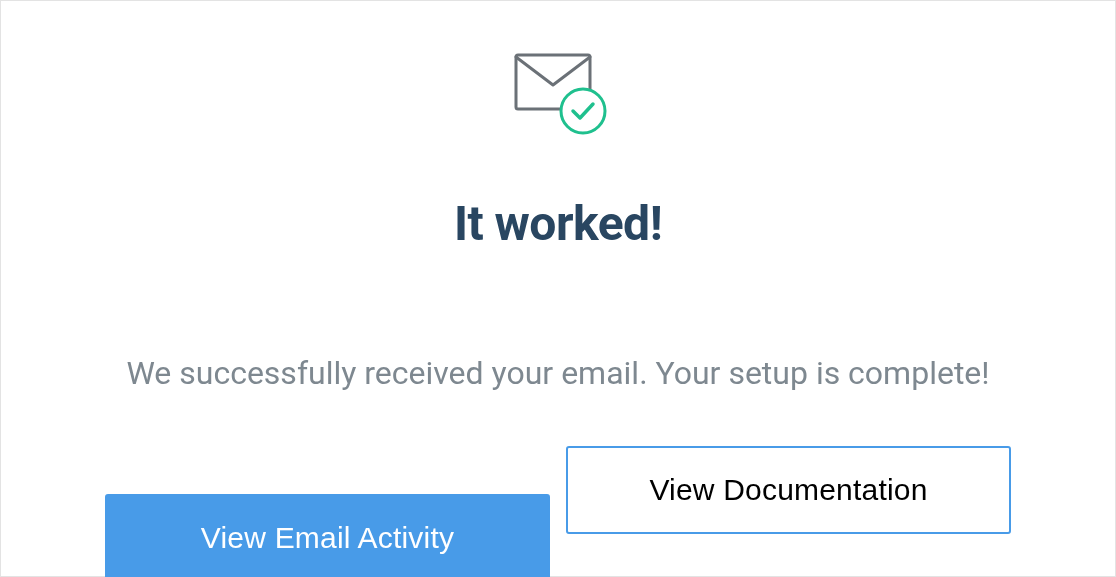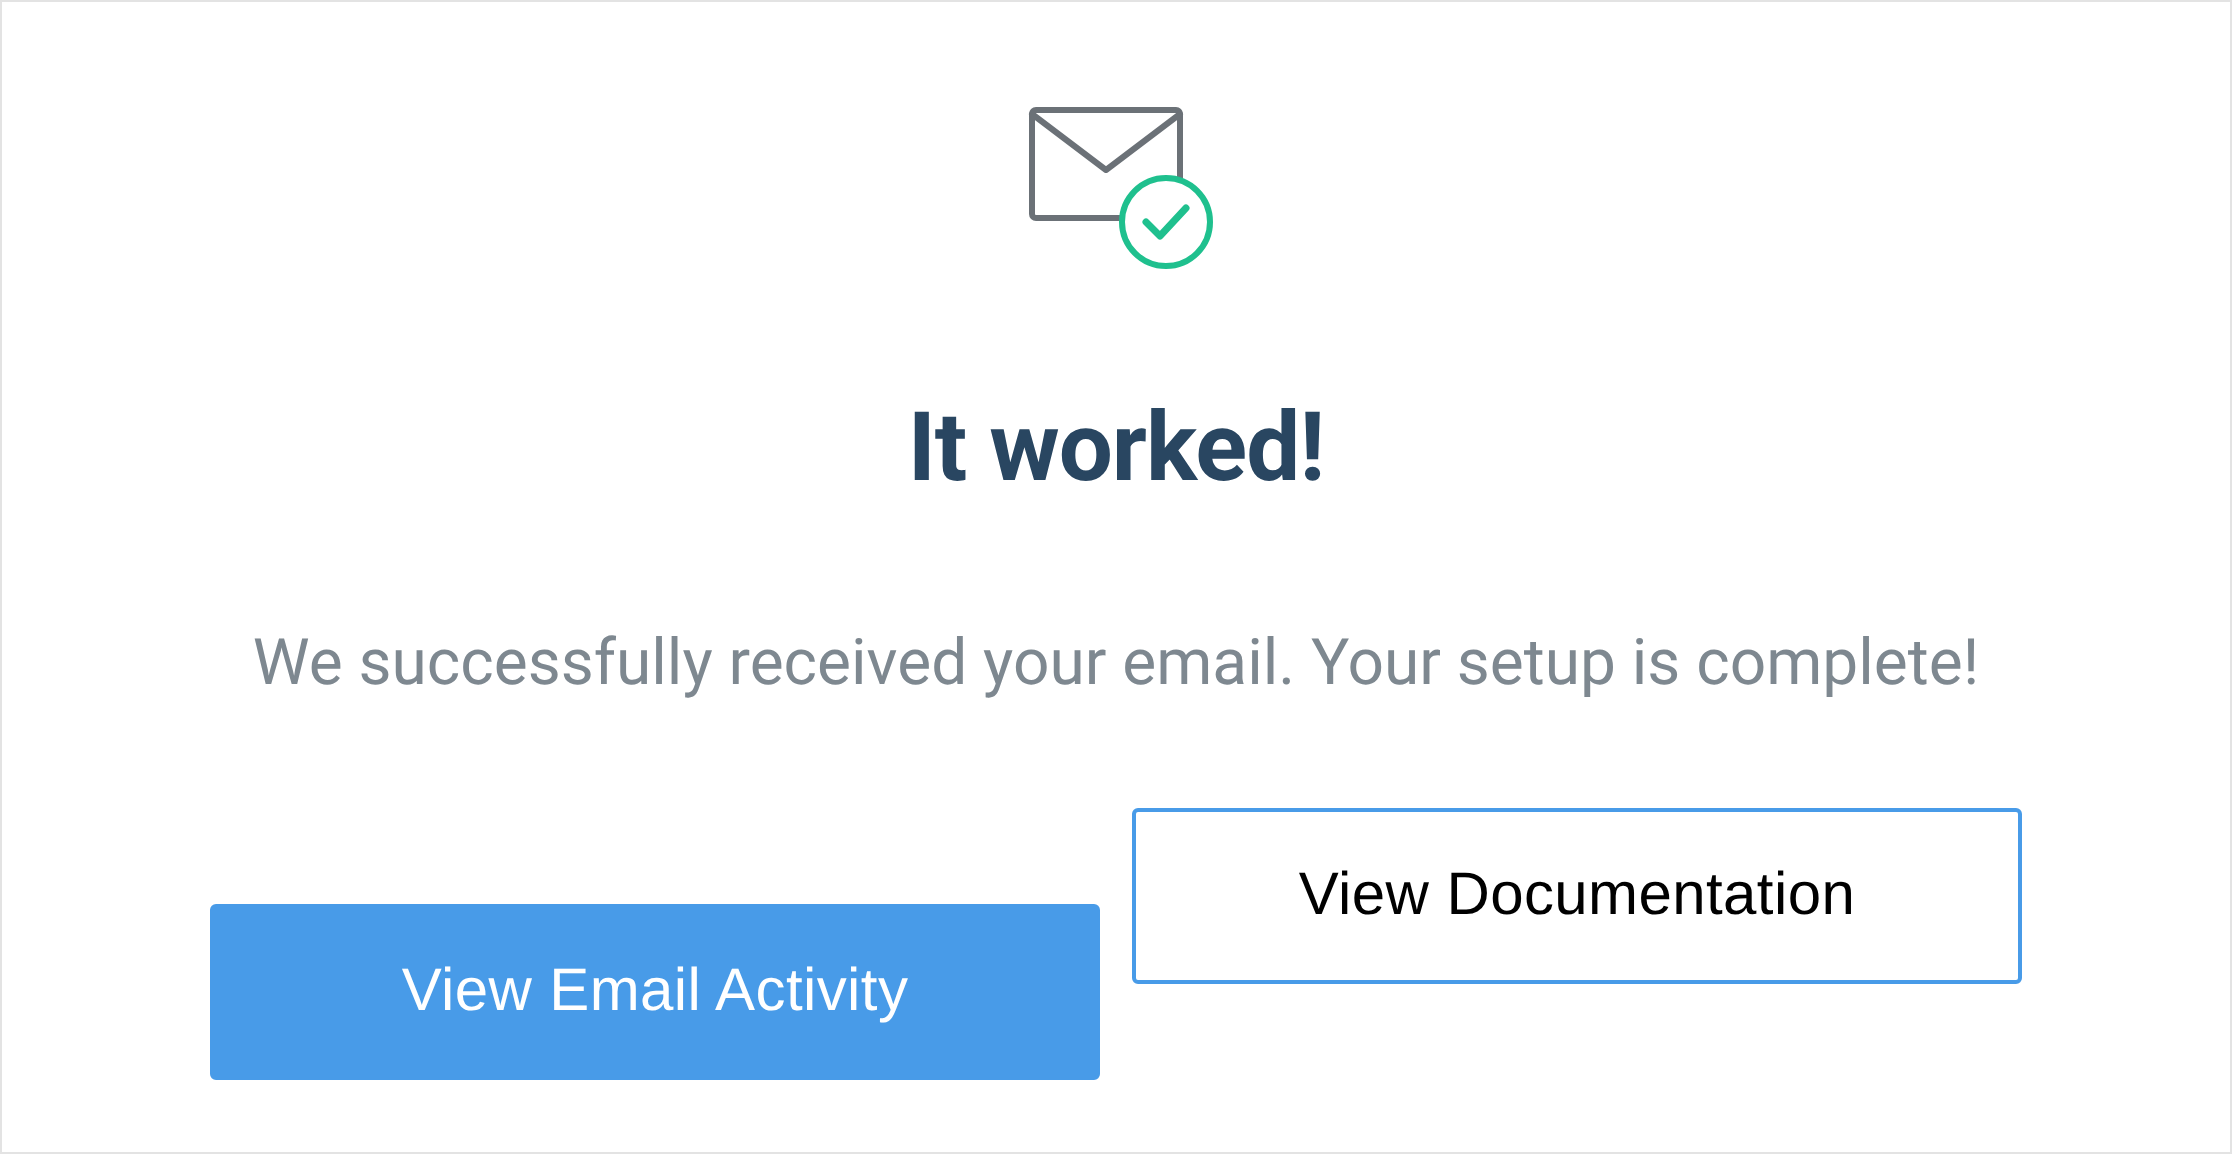--- a/index.html
+++ b/index.html
@@ -28,29 +28,30 @@
     .icon-wrap {
       margin-bottom: 58px;
       position: relative;
       width: 100px;
       height: 88px;
     }
     .heading {
       font-size: 48px;
       font-weight: 700;
       color: #294661;
-      margin-bottom: 60px;
+      margin-bottom: 92px;
       letter-spacing: -0.5px;
     }
     .subtext {
       font-size: 32px;
       font-weight: 400;
       color: #7e8890;
       margin-bottom: 54px;
       text-align: center;
+      margin-top: 10px;
     }
     .button-row {
       display: flex;
       gap: 16px;
       width: 100%;
       padding: 0 104px;
     }
     .btn {
       flex: 1;
       height: 88px;

